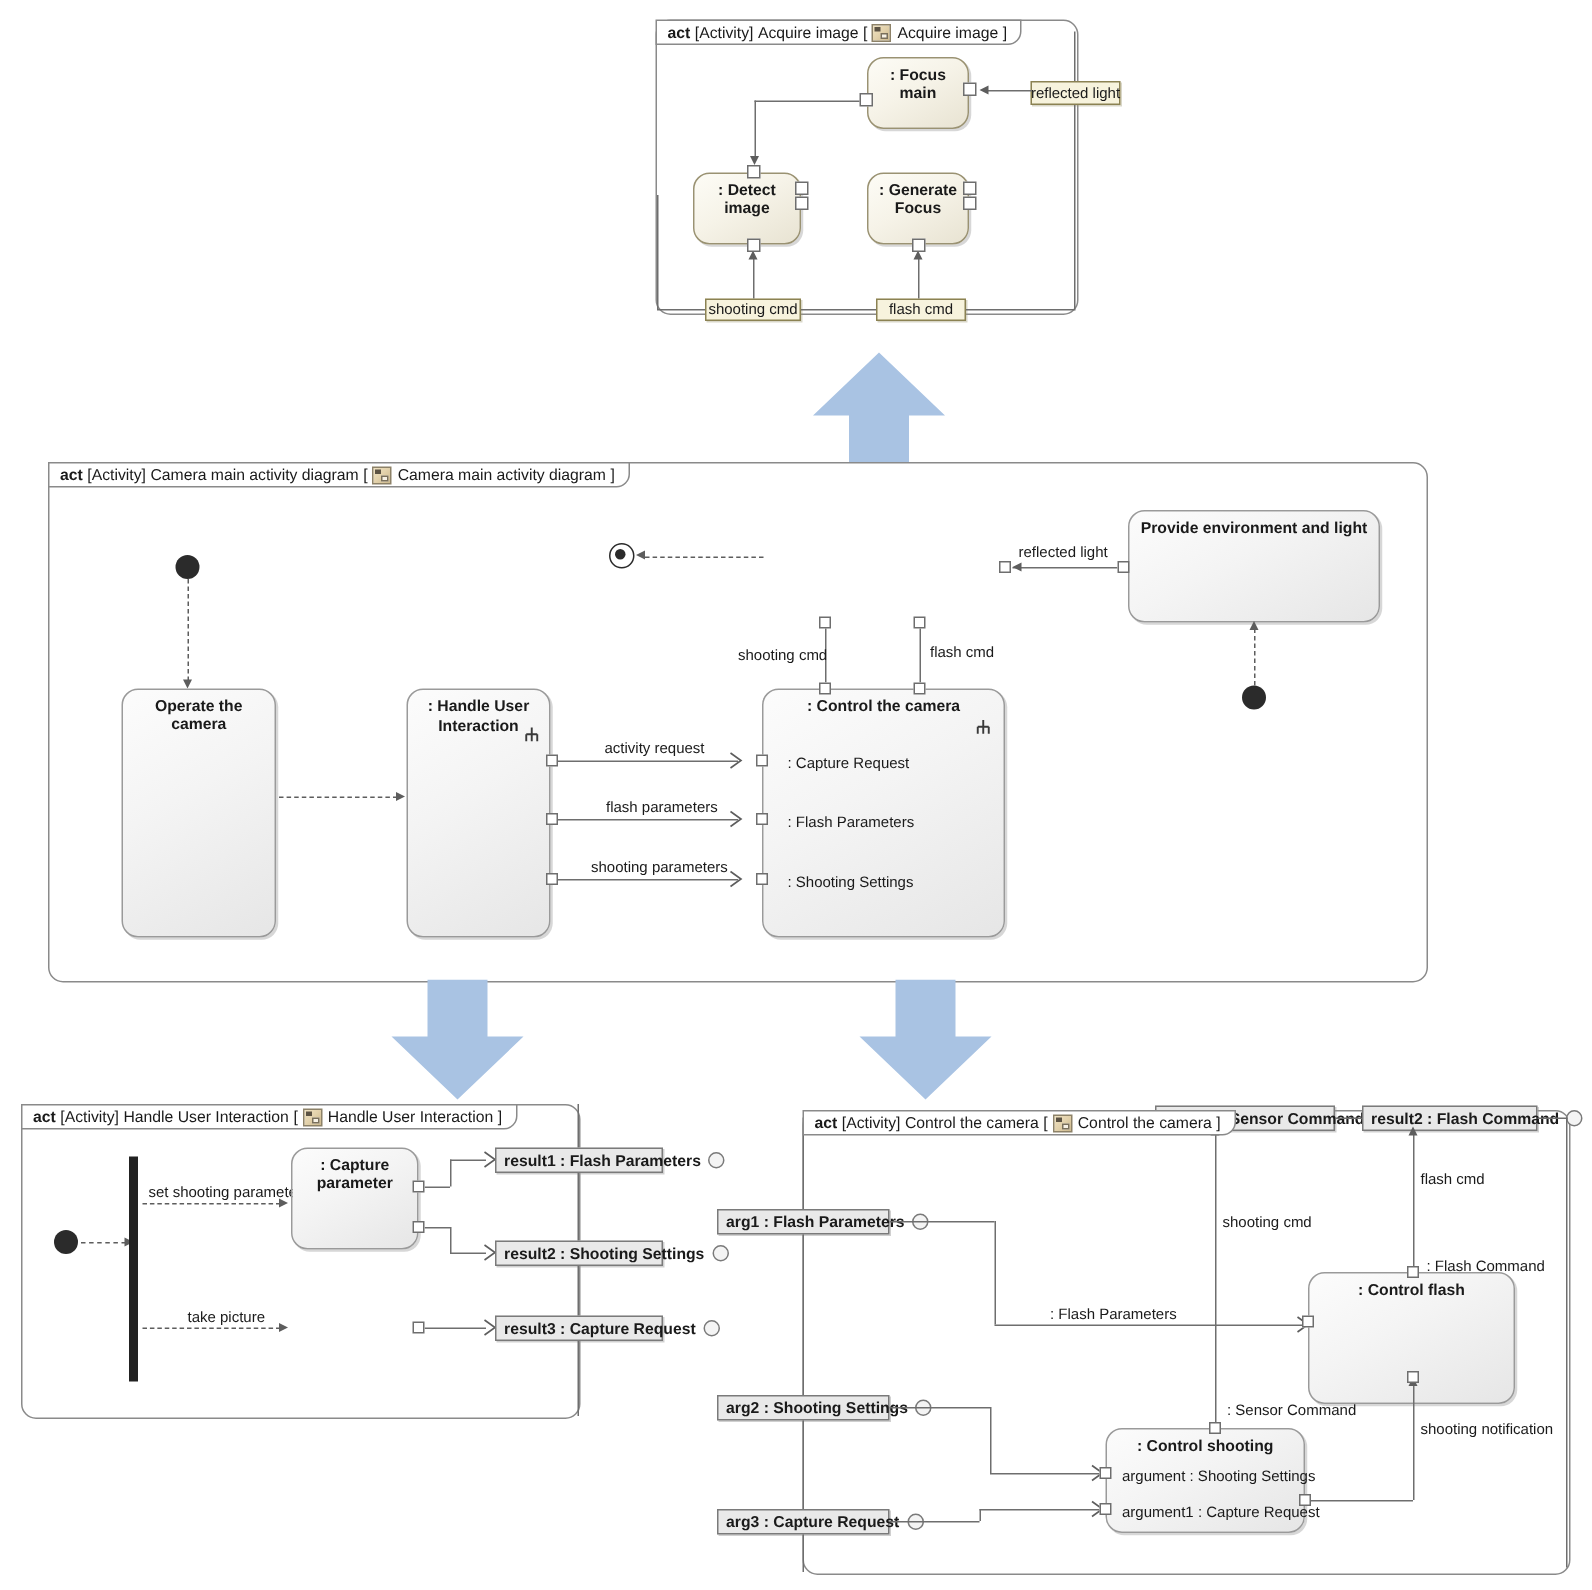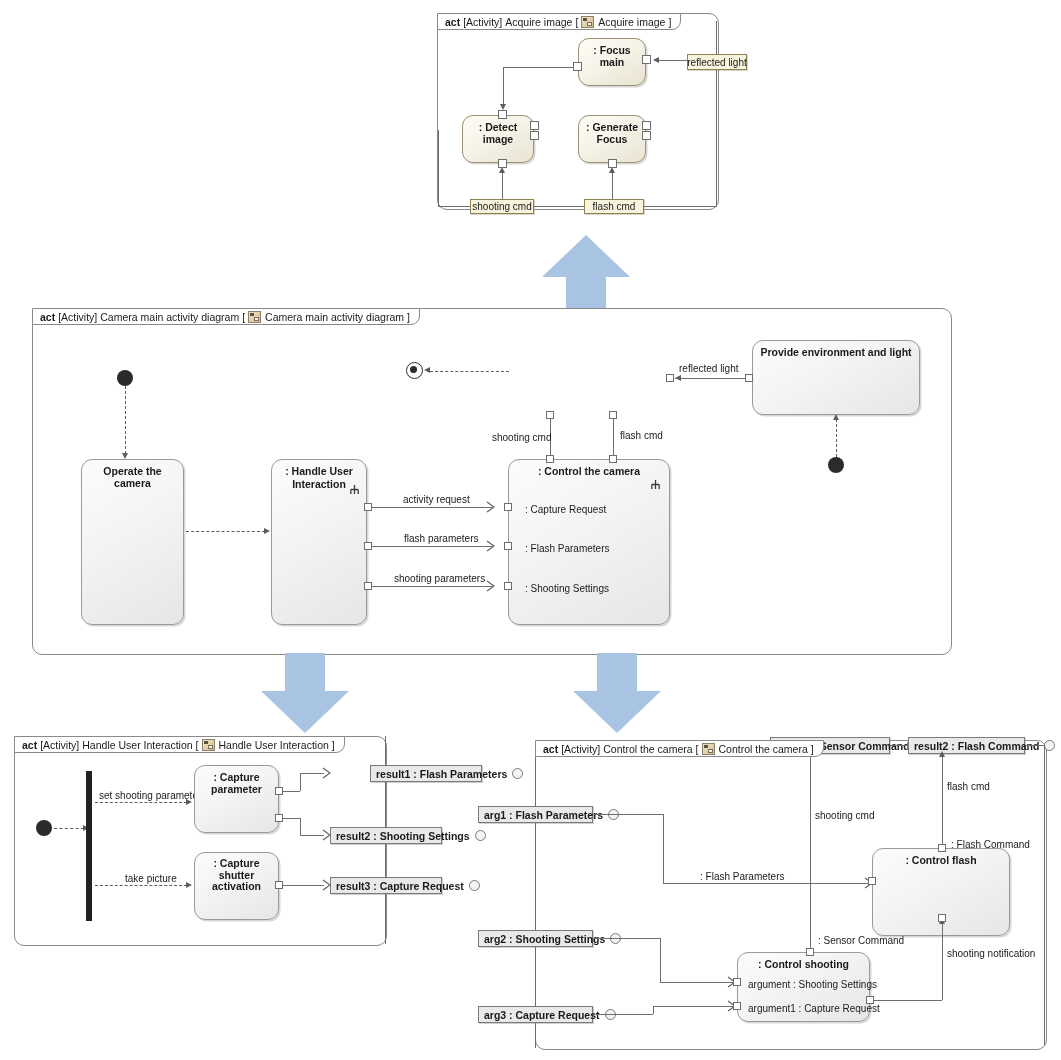--- a/index.html
+++ b/index.html
@@ -280,43 +280,40 @@
 </div>
 <div class="pin sm" style="left:275px;top:787px;"></div>
 <div class="pin sm" style="left:275px;top:814px;"></div>
 
 <div class="edge h" style="left:283px;top:791px;width:17px;"></div>
 <div class="edge v" style="left:300px;top:773px;height:18px;"></div>
 <div class="edge h" style="left:300px;top:773px;width:24px;"></div>
 <svg class="ohead" style="left:322px;top:767px;" width="9" height="12" viewBox="0 0 9 12">
       <path d="M1 1 L8 6 L1 11" stroke="#5d5d5d" stroke-width="1.1" fill="none"></path>
     </svg>
-<div class="objnode" style="left:330px;top:765px;width:112px;height:17px;margin-left:40px;">
+<div class="objnode" style="left:330px;top:765px;width:112px;height:17px;">
   <span>result1 : Flash Parameters</span>
   <span class="ring"></span>
 </div>
 
 <div class="edge h" style="left:283px;top:818px;width:17px;"></div>
 <div class="edge v" style="left:300px;top:818px;height:18px;"></div>
 <div class="edge h" style="left:300px;top:835px;width:24px;"></div>
 <svg class="ohead" style="left:322px;top:829px;" width="9" height="12" viewBox="0 0 9 12">
       <path d="M1 1 L8 6 L1 11" stroke="#5d5d5d" stroke-width="1.1" fill="none"></path>
     </svg>
 <div class="objnode" style="left:330px;top:827px;width:112px;height:17px;">
   <span>result2 : Shooting Settings</span>
   <span class="ring"></span>
 </div>
 
 <div class="dash h" style="left:95px;top:885px;width:92px;"></div>
 <div class="lbl" style="left:125px;top:873px;">take picture</div>
 <div class="arrowh ar-r" style="left:186px;top:881.5px;"></div>
 
-<div class="action" style="left:194px;top:852px;width:85px;height:68px;">
-  <div class="ttl" style="line-height:11.5px;">: Capture shutter activation</div>
-</div>
 <div class="pin sm" style="left:275px;top:881px;"></div>
 <div class="edge h" style="left:283px;top:885px;width:41px;"></div>
 <svg class="ohead" style="left:322px;top:879px;" width="9" height="12" viewBox="0 0 9 12">
       <path d="M1 1 L8 6 L1 11" stroke="#5d5d5d" stroke-width="1.1" fill="none"></path>
     </svg>
 <div class="objnode" style="left:330px;top:877px;width:112px;height:17px;">
   <span>result3 : Capture Request</span>
   <span class="ring"></span>
 </div>
 

